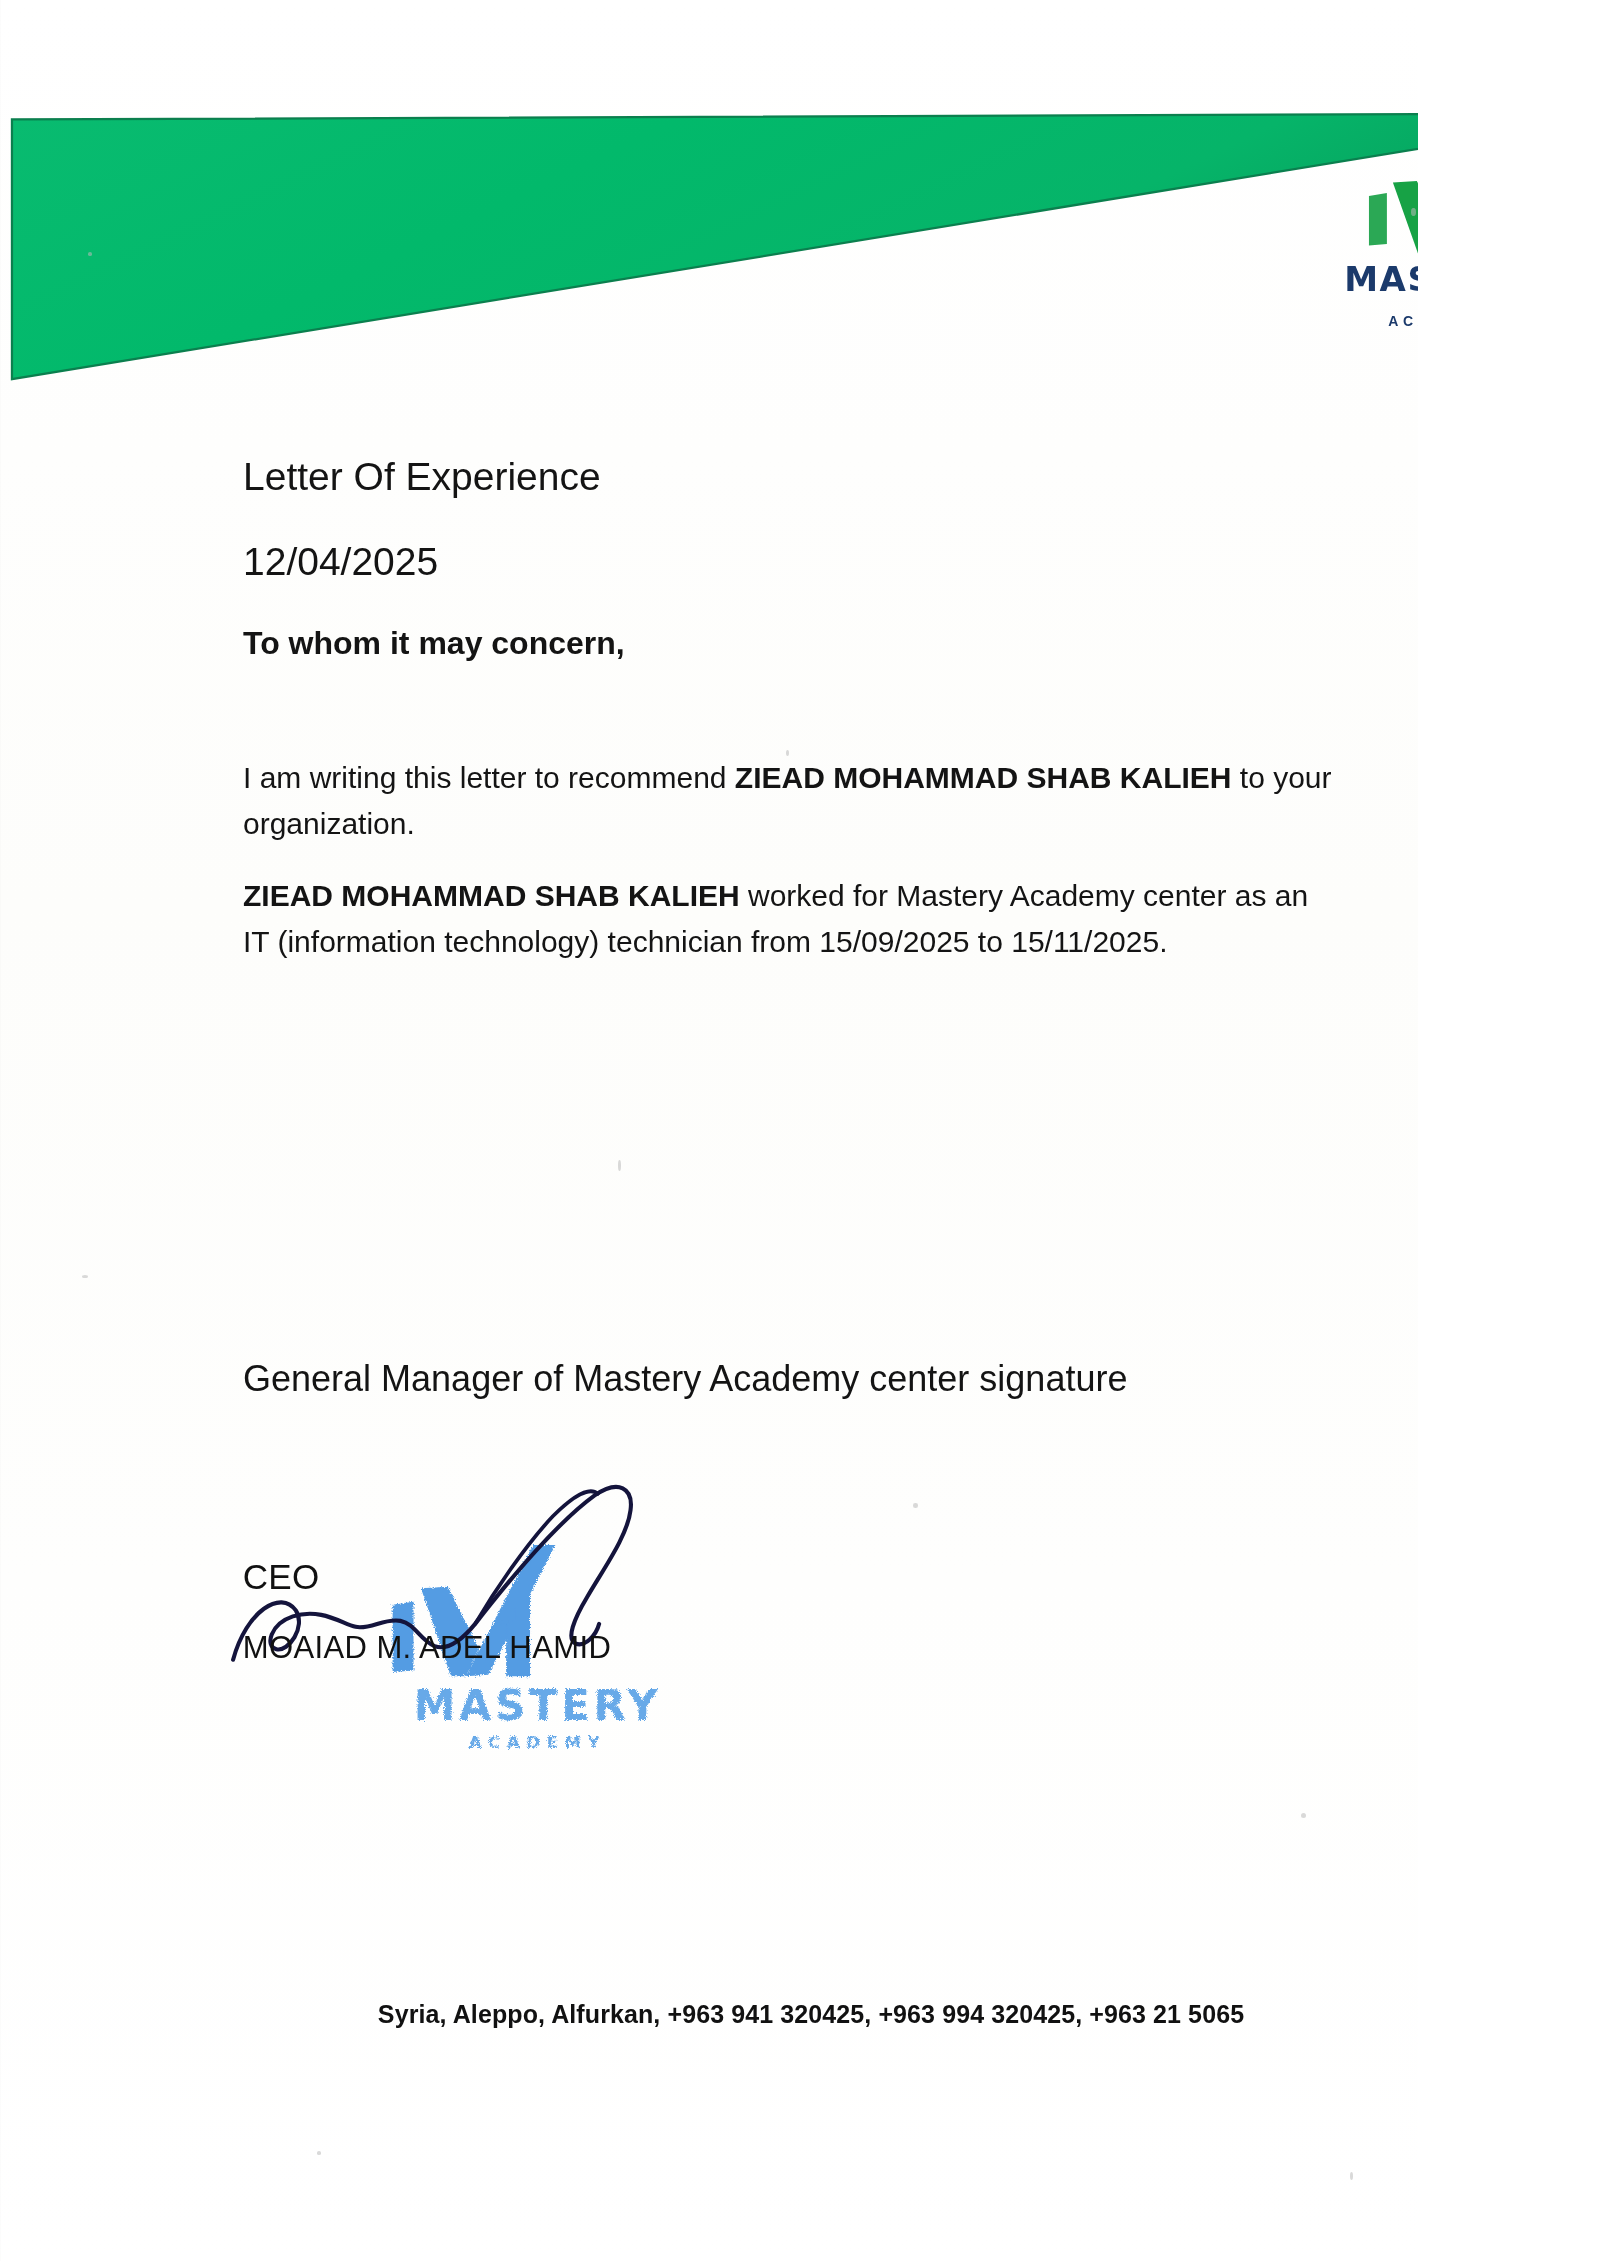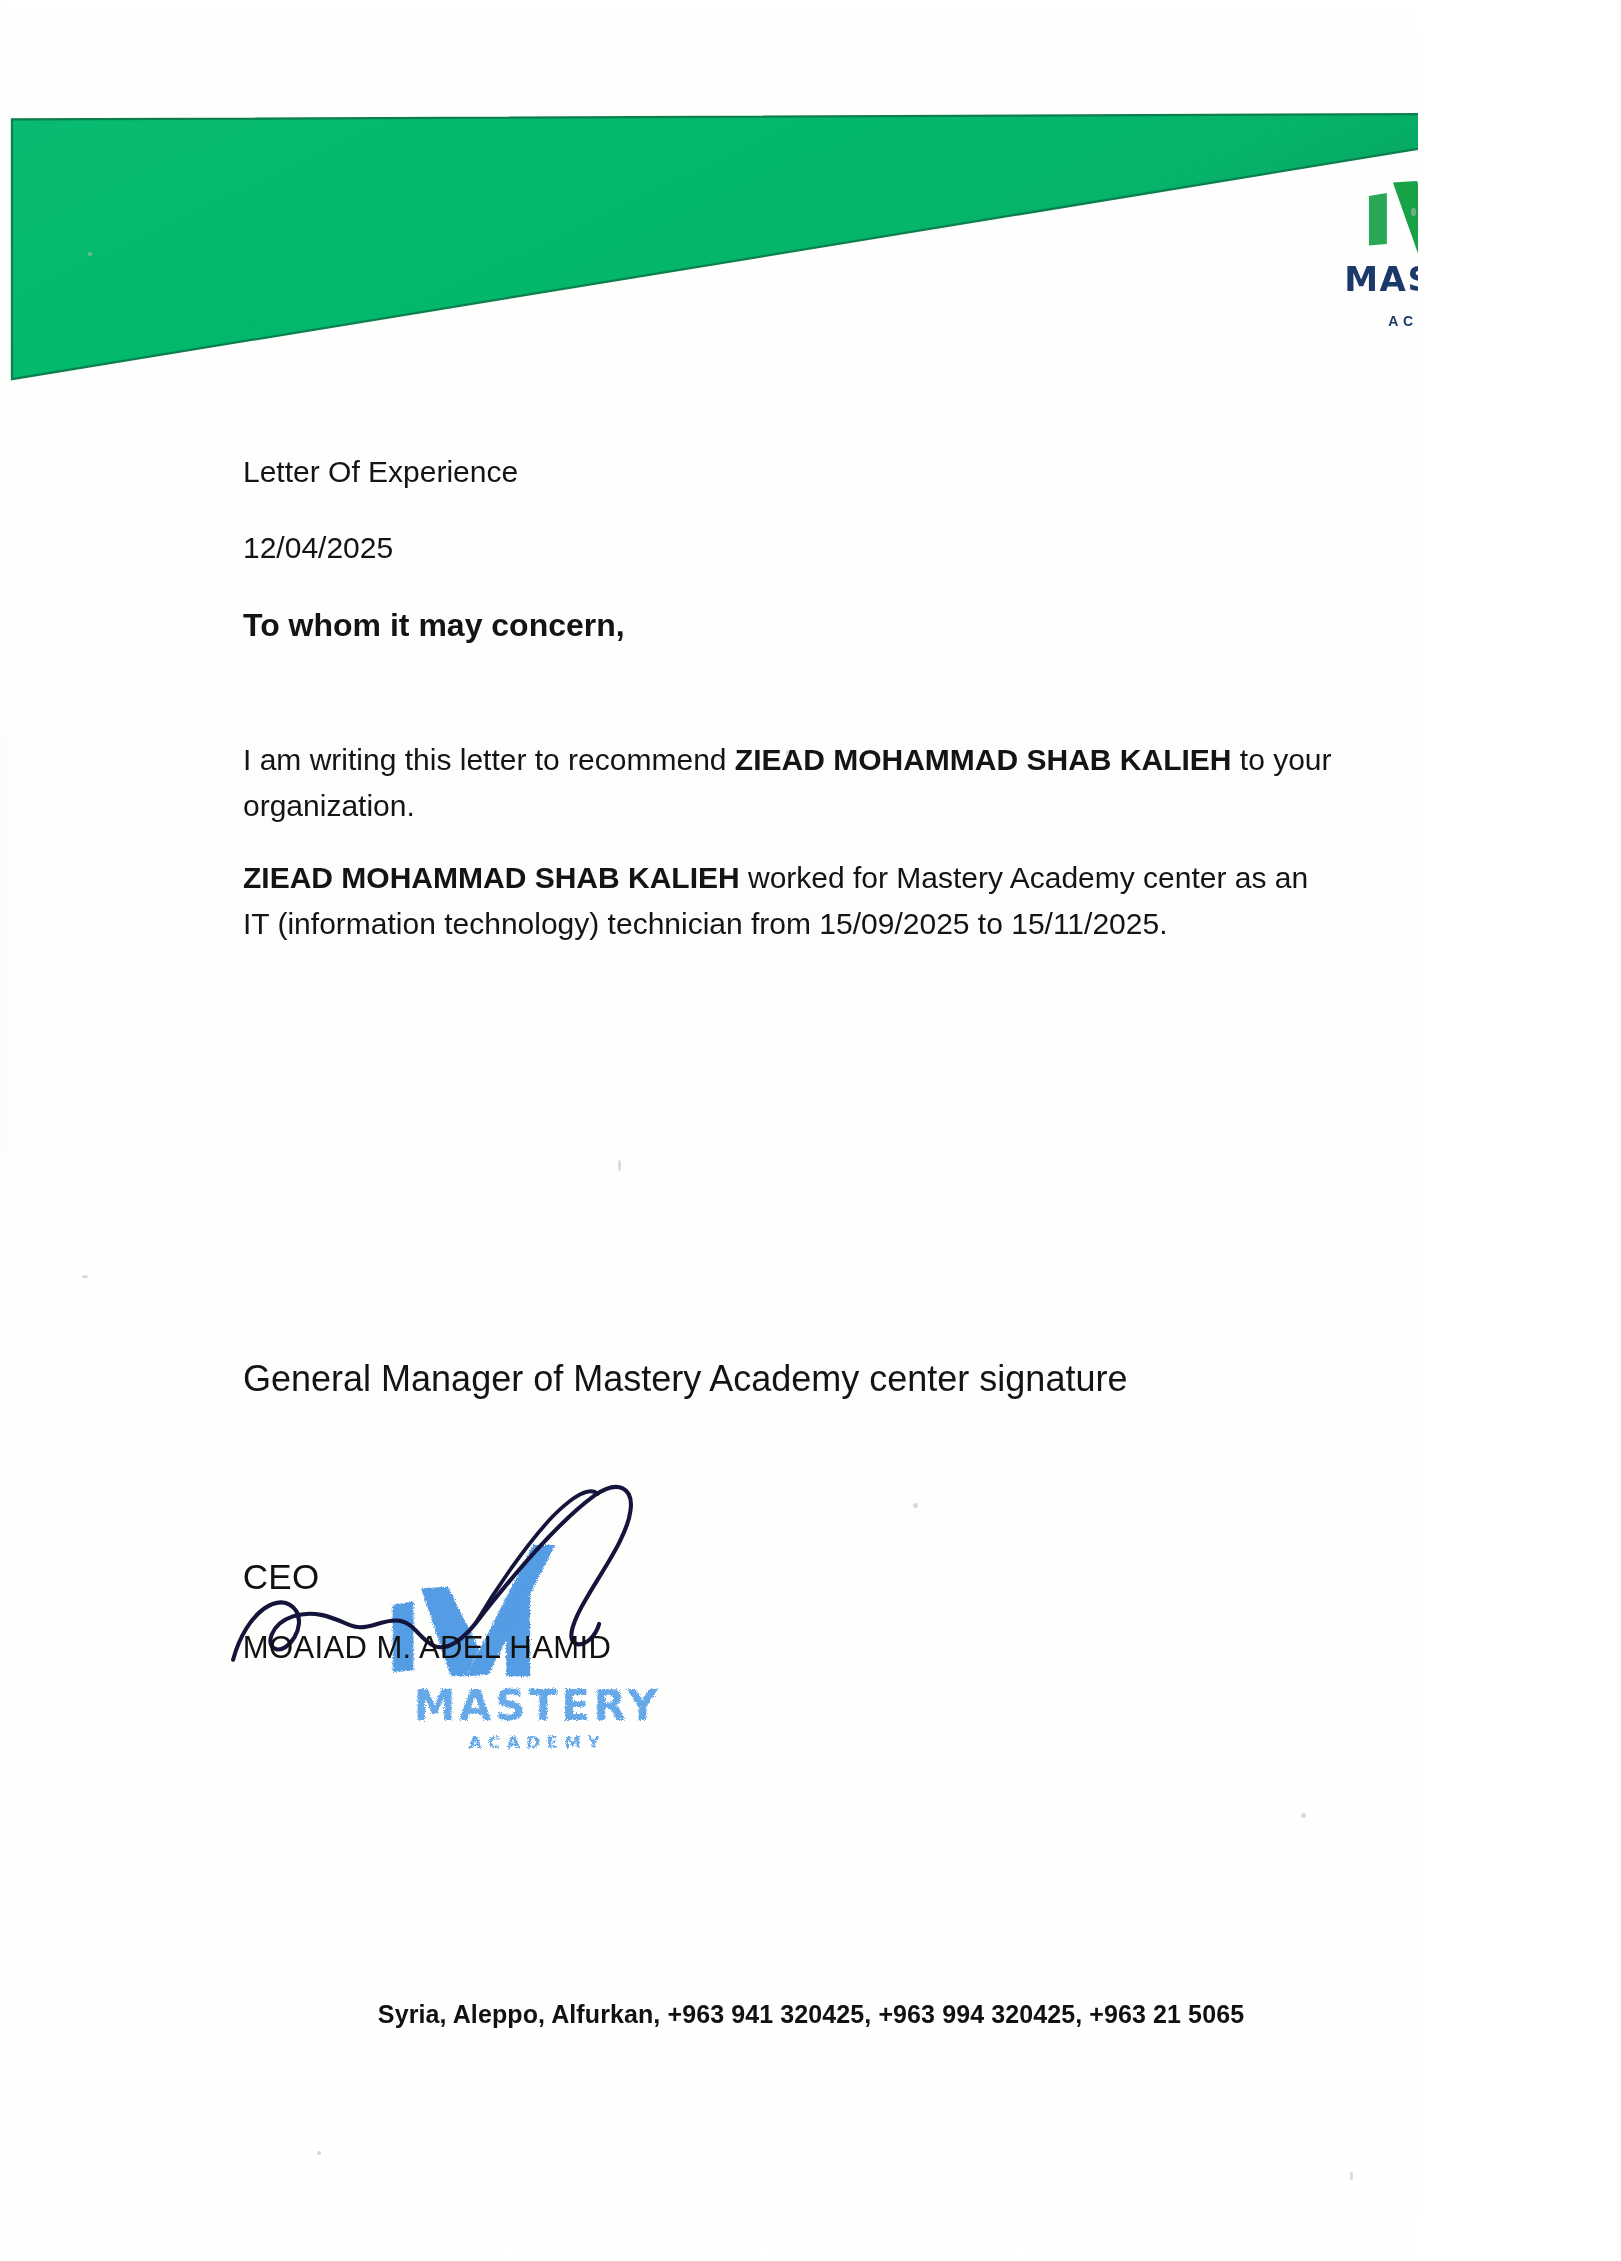--- a/index.html
+++ b/index.html
@@ -72,21 +72,21 @@
   }
 
   
   .body-wrap {
     position: absolute;
     left: 243px;
     top: 457px;
     width: 1120px;
   }
   .line {
-    font-size: 30px;
+    font-size: 39px;
     line-height: 1.0;
     color: #141414;
     white-space: pre;
   }
   .subject  { margin: 0 0 46px 0; }
   .datestr  { margin: 0 0 46px 0; }
   .salute   { font-weight: bold; font-size: 32px; margin: 0; }
 
   .para {
     font-size: 30px;

